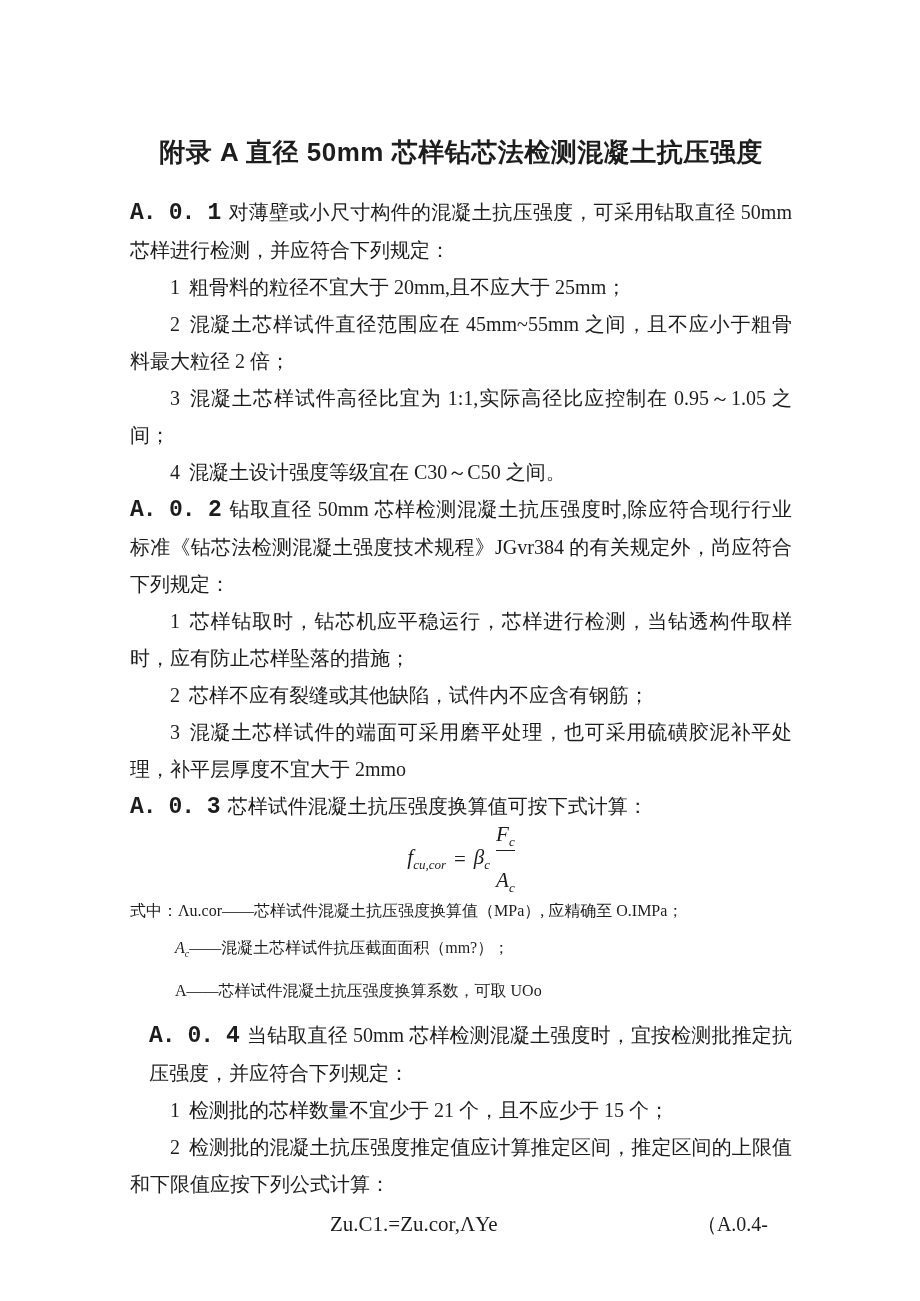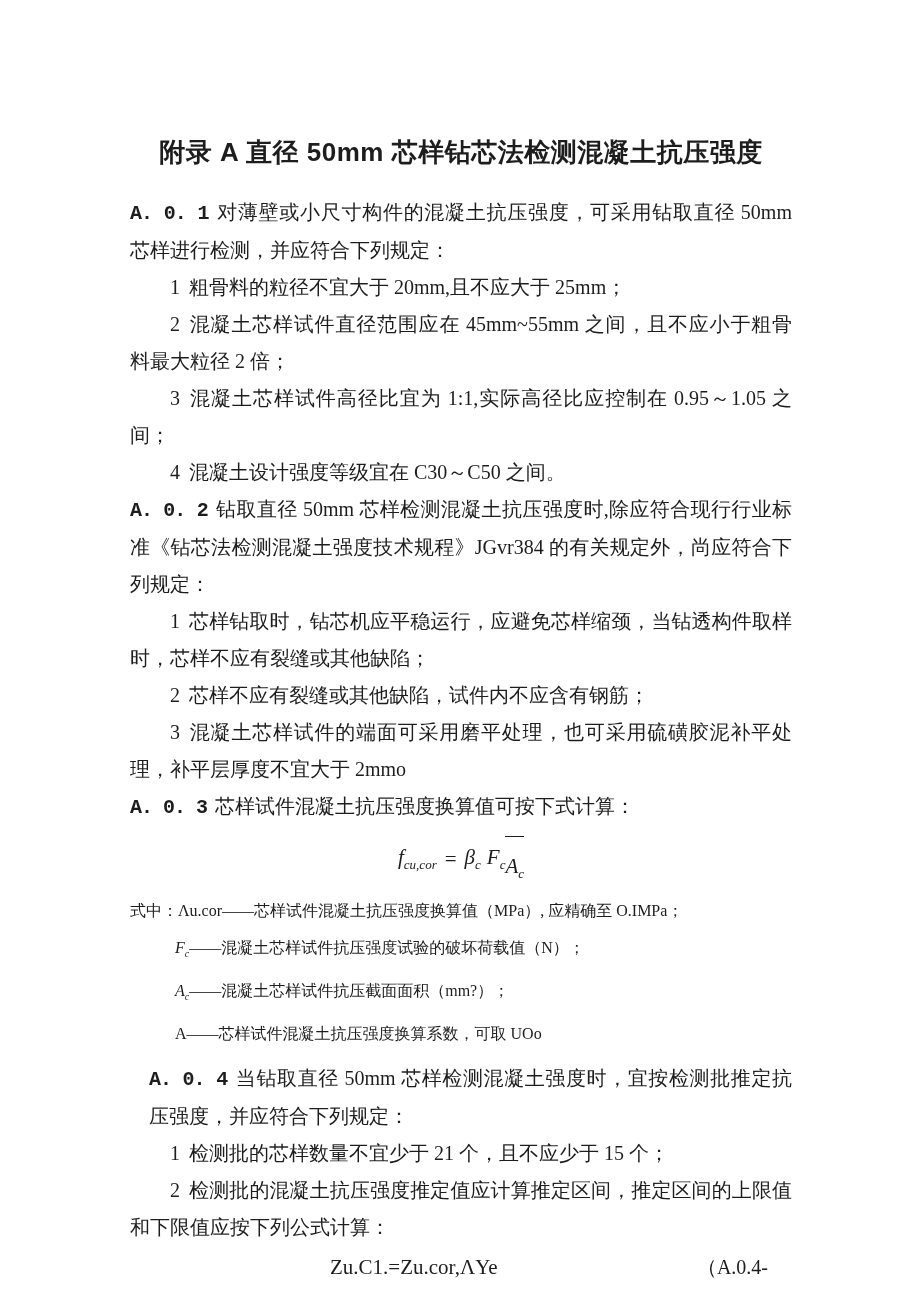--- a/index.html
+++ b/index.html
@@ -34,21 +34,21 @@
     line-height: 37px;
     text-align: justify;
     text-justify: inter-ideograph;
   }
   .item {
     text-indent: 40px;
   }
   .clause-label {
     font-family: "Liberation Mono", "DejaVu Sans Mono", monospace;
     font-weight: bold;
-    font-size: 20px;
+    font-size: 23px;
     letter-spacing: -1px;
     margin-right: 8px;
   }
   .item-num {
     margin-right: 9px;
   }
   
   .formula-block {
     display: flex;
     justify-content: center;
@@ -58,20 +58,21 @@
     font-size: 21px;
   }
   .formula-block .math-var {
     font-style: italic;
   }
   .formula-block sub, .where-term sub, .formula-line sub {
     font-size: 0.62em;
   }
   .frac {
     display: inline-flex;
+    flex-direction: column;
     align-items: center;
     margin-left: 6px;
     vertical-align: middle;
     line-height: 1.15;
     justify-content: center;
   }
   .frac .den {
     border-top: 1.5px solid #1d1d1d;
     padding-top: 17px;
   }
@@ -122,39 +123,38 @@
 
     <p class="para"><span class="clause-label">A. 0. 1</span><span>对薄壁或小尺寸构件的混凝土抗压强度，可采用钻取直径 50mm 芯样进行检测，并应符合下列规定：</span></p>
 
     <p class="para item"><span class="item-num">1</span><span>粗骨料的粒径不宜大于 20mm,且不应大于 25mm；</span></p>
     <p class="para item"><span class="item-num">2</span><span>混凝土芯样试件直径范围应在 45mm~55mm 之间，且不应小于粗骨料最大粒径 2 倍；</span></p>
     <p class="para item"><span class="item-num">3</span><span>混凝土芯样试件高径比宜为 1:1,实际高径比应控制在 0.95～1.05 之间；</span></p>
     <p class="para item"><span class="item-num">4</span><span>混凝土设计强度等级宜在 C30～C50 之间。</span></p>
 
     <p class="para"><span class="clause-label">A. 0. 2</span><span>钻取直径 50mm 芯样检测混凝土抗压强度时,除应符合现行行业标准《钻芯法检测混凝土强度技术规程》JGvr384 的有关规定外，尚应符合下列规定：</span></p>
 
-    <p class="para item"><span class="item-num">1</span><span>芯样钻取时，钻芯机应平稳运行，应避免芯样缩颈，当钻透构件取样时，芯样不应有裂缝或其他缺陷；</span></p>
+    <p class="para item"><span class="item-num">1</span><span>芯样钻取时，钻芯机应平稳运行，芯样进行检测，当钻透构件取样时，应有防止芯样坠落的措施；</span></p>
     <p class="para item"><span class="item-num">2</span><span>芯样不应有裂缝或其他缺陷，试件内不应含有钢筋；</span></p>
     <p class="para item"><span class="item-num">3</span><span>混凝土芯样试件的端面可采用磨平处理，也可采用硫磺胶泥补平处理，补平层厚度不宜大于 2mmo</span></p>
 
     <p class="para"><span class="clause-label">A. 0. 3</span><span>芯样试件混凝土抗压强度换算值可按下式计算：</span></p>
 
     <div class="formula-block">
       <span class="math-var"><span>f</span><sub>cu,cor</sub></span>
       <span class="eq-sign">=</span>
       <span class="math-var"><span>β</span><sub>c</sub></span>
       <span class="frac">
         <span class="num math-var"><span>F</span><sub>c</sub></span>
         <span class="den math-var"><span>A</span><sub>c</sub></span>
       </span>
     </div>
 
     <p class="where-row"><span>式中：</span><span>Λu.cor</span><span>——芯样试件混凝土抗压强度换算值（MPa）, 应精确至 O.IMPa；</span></p>
 
-    <p class="where-row hang"><span class="where-term"><span>F</span><sub>c</sub></span><span>——混凝土芯样试件抗压强度试验的破坏荷载值（N）；</span></p>
 
     <p class="where-row hang"><span class="where-term"><span>A</span><sub>c</sub></span><span>——混凝土芯样试件抗压截面面积（mm?）；</span></p>
 
     <p class="where-row hang"><span>A</span><span>——芯样试件混凝土抗压强度换算系数，可取 UOo</span></p>
 
     <p class="para clause-gap"><span class="clause-label">A. 0. 4</span><span>当钻取直径 50mm 芯样检测混凝土强度时，宜按检测批推定抗压强度，并应符合下列规定：</span></p>
 
     <p class="para item"><span class="item-num">1</span><span>检测批的芯样数量不宜少于 21 个，且不应少于 15 个；</span></p>
     <p class="para item"><span class="item-num">2</span><span>检测批的混凝土抗压强度推定值应计算推定区间，推定区间的上限值和下限值应按下列公式计算：</span></p>
 

